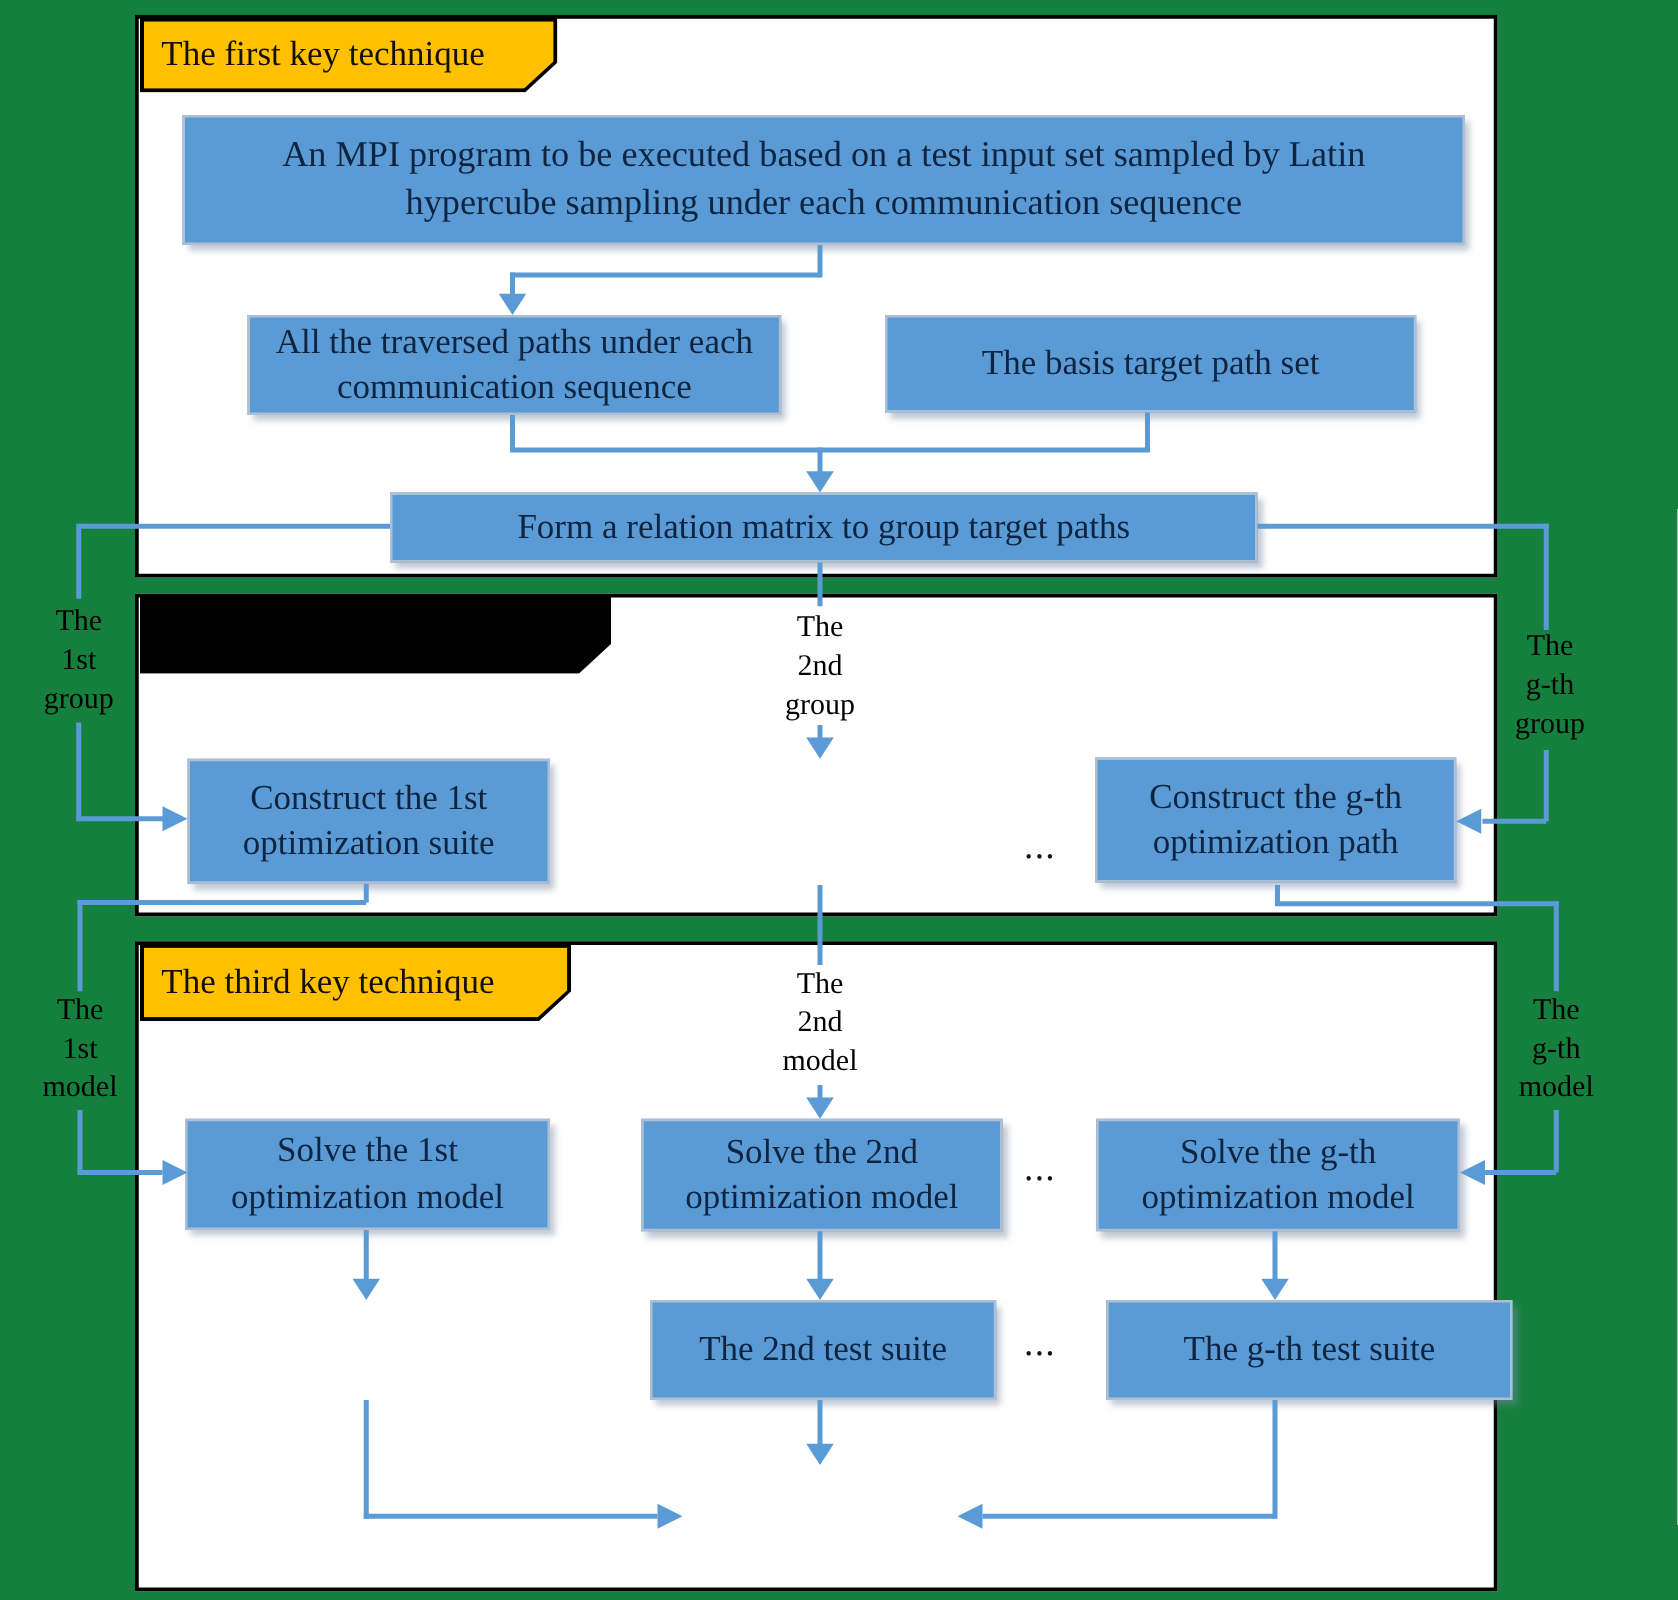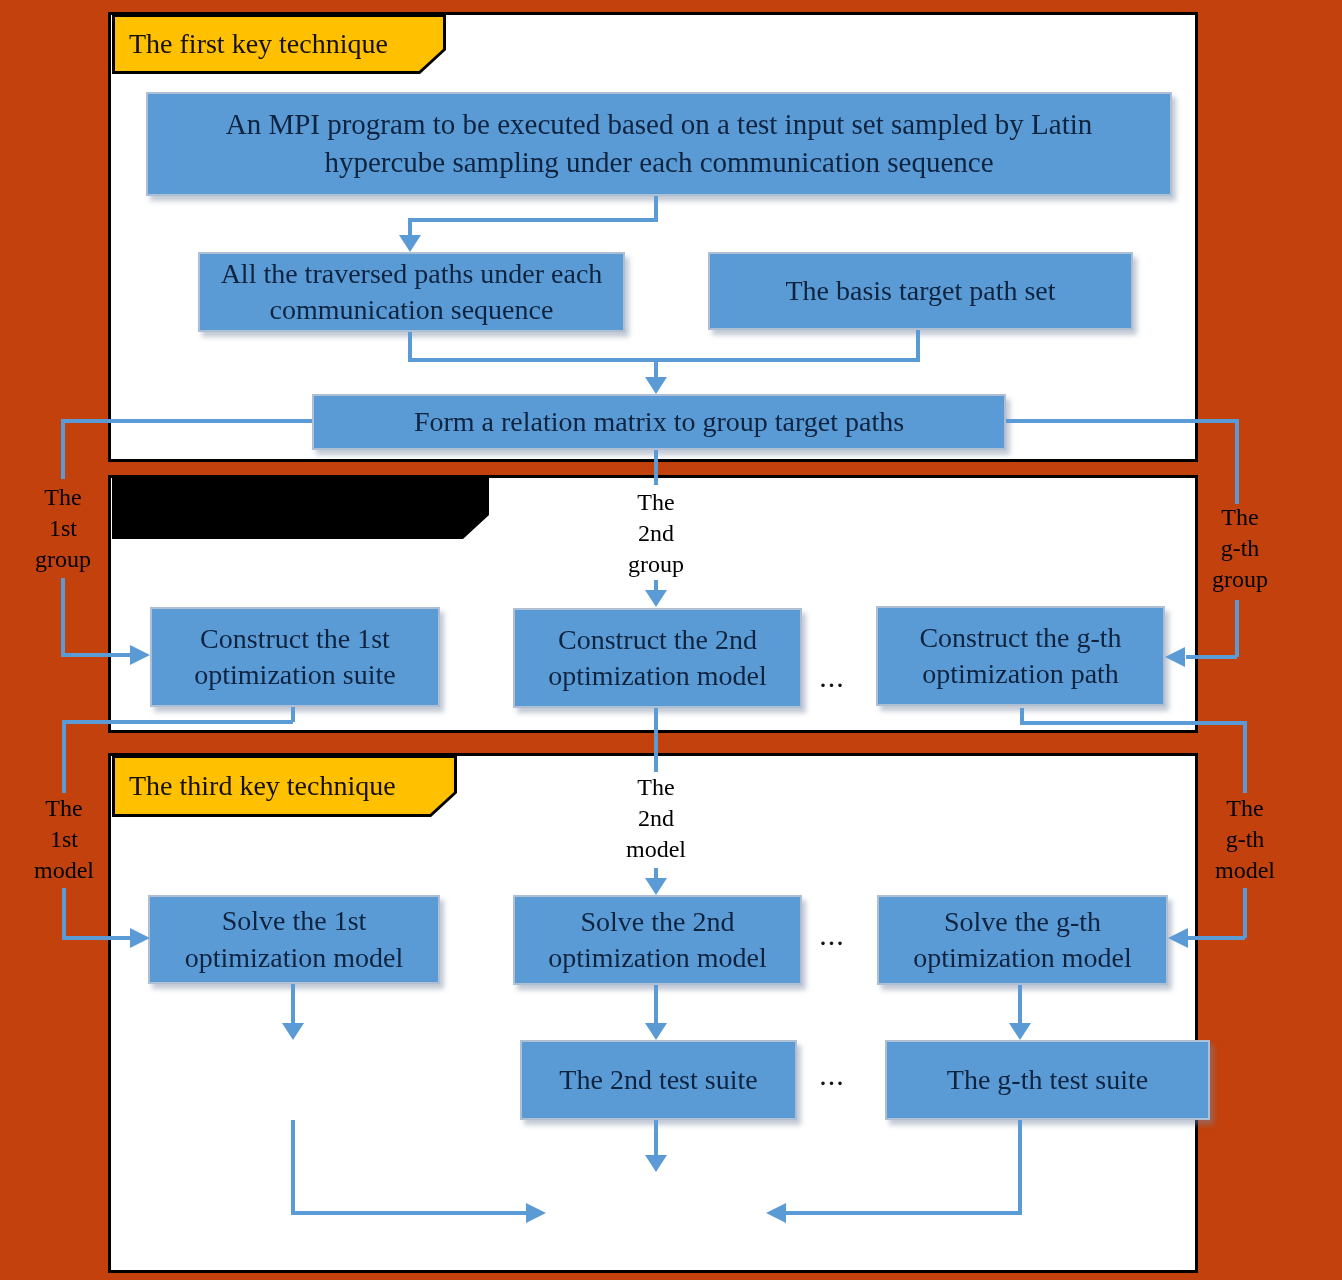--- a/index.html
+++ b/index.html
@@ -1,17 +1,17 @@
 <!DOCTYPE html>
 <html><head>
 <meta charset="utf-8">
 <style>
   html,body{margin:0;padding:0;background:#ffffff;}
   .canvas{
-    position:relative;width:1342px;height:1280px;background:#c2410c;overflow:hidden;
+    position:relative;width:1342px;height:1280px;background:#15803d;overflow:hidden;
     font-family:"Liberation Serif","DejaVu Serif",serif;color:#000;
   }
   .sec{position:absolute;border:3px solid #000;box-sizing:border-box;background:#fff;}
   
   .tag{position:absolute;}
   .tag .tag-bg{position:absolute;inset:0;background:#000;
     clip-path:polygon(0 0,100% 0,100% calc(100% - 24px),calc(100% - 26px) 100%,0 100%);}
   .tag .tag-fg{position:absolute;inset:3px;background:#FFC000;
     clip-path:polygon(0 0,100% 0,100% calc(100% - 22px),calc(100% - 24px) 100%,0 100%);
     display:flex;align-items:center;padding-left:14px;box-sizing:border-box;
@@ -58,21 +58,20 @@
         <span>The third key technique</span>
       </div>
   </div>
 
   <div class="node big" style="left:146px;top:92px;width:1026px;height:104px;">An MPI  program to be executed based on a test input set sampled by Latin hypercube sampling under each communication sequence</div>
   <div class="node" style="left:708px;top:252px;width:425px;height:78px;">The basis target path set</div>
   <div class="node" style="left:198px;top:252px;width:427px;height:80px;">All the traversed paths under each communication sequence</div>
   <div class="node" style="left:312px;top:394px;width:694px;height:56px;text-align:right;">Form a relation matrix to group target paths</div>
 
   <div class="node" style="left:150px;top:607px;width:290px;height:100px;">Construct the 1st optimization suite</div>
-  <div class="node" style="left:513px;top:608px;width:289px;height:100px;">Construct the 2nd optimization model</div>
   <div class="node" style="left:876px;top:606px;width:289px;height:100px;">Construct the g-th optimization path</div>
 
   <div class="node" style="left:148px;top:895px;width:292px;height:89px;">Solve the 1st optimization model</div>
   <div class="node" style="left:513px;top:895px;width:289px;height:90px;">Solve the 2nd optimization model</div>
   <div class="node" style="left:877px;top:895px;width:291px;height:90px;">Solve the g-th optimization model</div>
   <div class="node" style="left:520px;top:1040px;width:277px;height:80px;">The 2nd test suite</div>
   <div class="node" style="left:885px;top:1040px;width:325px;height:80px;">The g-th test suite</div>
 
   <div class="flabel" style="left:8px;top:482px;">
     <div>The</div>

